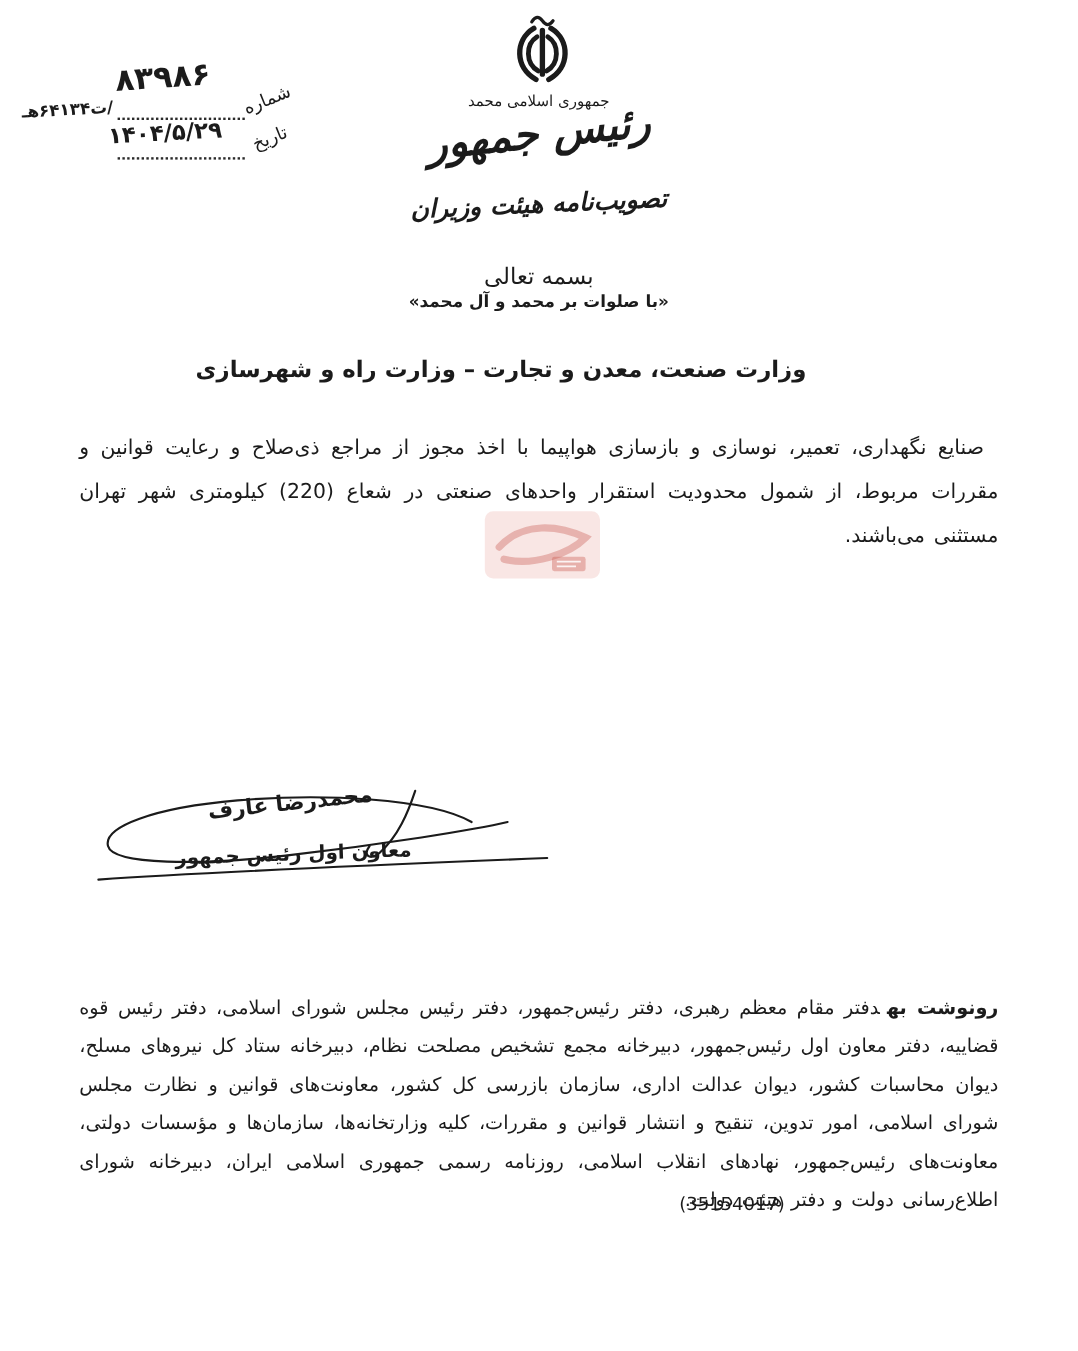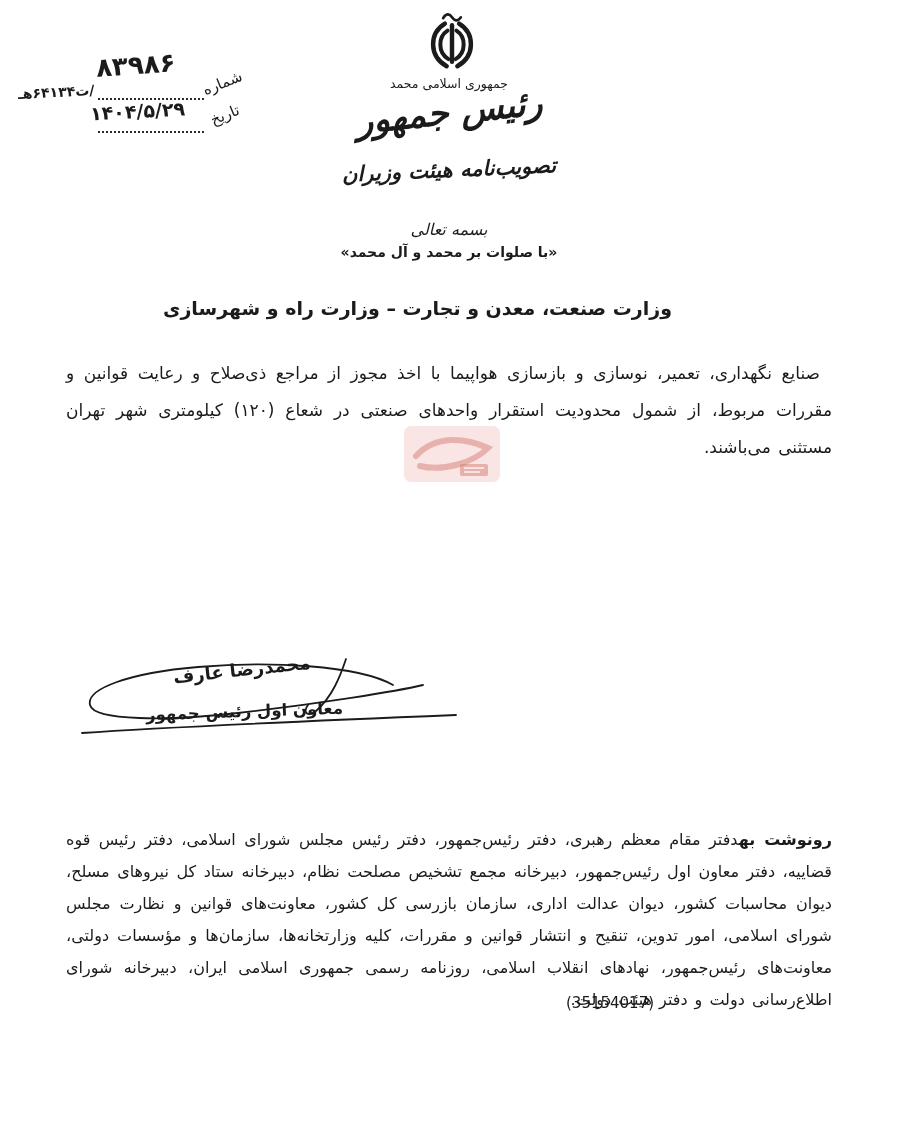--- a/index.html
+++ b/index.html
@@ -18,37 +18,37 @@
   .ref-label{font-size:15px;transform:rotate(-22deg);white-space:nowrap;}
   .label-number{left:184px;top:26px;}
   .label-date{left:192px;top:58px;}
   .ref-date{left:72px;top:52px;font-size:19px;font-weight:bold;transform:rotate(-3deg);white-space:nowrap;letter-spacing:1px;}
   
   .emblem{left:421px;top:12px;width:62px;height:64px;}
   .center-line{left:0;right:0;text-align:center;}
   .country-caption{top:76px;font-size:12.5px;letter-spacing:.5px;}
   .office-title{top:92px;font-size:35px;font-weight:bold;font-style:italic;transform:rotate(-6deg);}
   .doc-type{top:158px;font-size:21px;font-weight:bold;font-style:italic;transform:rotate(-2.5deg);}
-  .besmellah{top:220px;font-size:16px;font-style:italic;}
+  .besmellah{top:220px;font-size:19px;}
   .salawat{top:244px;font-size:14px;font-weight:bold;}
   .addressee{left:60px;width:715px;top:297px;text-align:center;font-size:19px;font-weight:bold;}
   
   .watermark{left:404px;top:426px;width:96px;height:56px;background:rgba(231,160,150,.26);border-radius:7px;z-index:0;}
   .body-text{left:66px;right:66px;top:355px;z-index:1;}
   .body-text p{margin:0;font-size:17px;line-height:37px;text-align:justify;text-indent:12px;word-spacing:2px;}
   .body-text p + p{margin-top:9px;}
   
   .signature{left:78px;top:655px;width:385px;height:95px;}
   .sig-svg{position:absolute;left:0;top:0;}
   .sig-name{left:95px;top:4px;font-size:18px;font-weight:bold;transform:rotate(-6deg);white-space:nowrap;}
   .sig-title{left:68px;top:47px;font-size:16.5px;font-weight:bold;transform:rotate(-2deg);white-space:nowrap;}
   
   .footer-cc{left:66px;right:66px;top:824px;}
   .footer-cc p{margin:0;font-size:16px;line-height:32px;text-align:justify;word-spacing:2px;}
-  .cc-label{font-weight:bold;}
+  .cc-label{font-weight:bold;margin-left:6px;}
   .ref-number{left:566px;top:994px;font-size:15px;direction:ltr;white-space:nowrap;}
   svg{display:block;}
 </style>
 </head>
 <body>
 
 <div class="page">
 
   <div class="abs ref-block">
     <div class="abs ref-num">۸۳۹۸۶</div>
@@ -82,21 +82,21 @@
   <div class="abs watermark">
     <svg width="96" height="56" viewBox="0 0 96 56">
       <path d="M12,30 C32,8 62,12 84,22 C70,36 40,46 16,40" stroke="rgba(190,60,50,0.30)" stroke-width="6" fill="none" stroke-linecap="round"></path>
       <rect x="56" y="38" width="28" height="12" rx="2" fill="rgba(205,95,85,0.40)"></rect>
       <line x1="60" y1="42" x2="80" y2="42" stroke="rgba(255,255,255,0.85)" stroke-width="1.5"></line>
       <line x1="60" y1="46" x2="76" y2="46" stroke="rgba(255,255,255,0.85)" stroke-width="1.5"></line>
     </svg>
   </div>
 
   <div class="abs body-text">
-    <p>صنایع نگهداری، تعمیر، نوسازی و بازسازی هواپیما با اخذ مجوز از مراجع ذی‌صلاح و رعایت قوانین و مقررات مربوط، از شمول محدودیت استقرار واحدهای صنعتی در شعاع (۱۲۰) کیلومتری شهر تهران مستثنی می‌باشند.</p>
+    <p>صنایع نگهداری، تعمیر، نوسازی و بازسازی هواپیما با اخذ مجوز از مراجع ذی‌صلاح و رعایت قوانین و مقررات مربوط، از شمول محدودیت استقرار واحدهای صنعتی در شعاع (220) کیلومتری شهر تهران مستثنی می‌باشند.</p>
   </div>
 
   <div class="abs signature">
     <svg class="sig-svg" width="385" height="95" viewBox="0 0 385 95" fill="none" stroke="#1b1b1b" stroke-width="1.8" stroke-linecap="round">
       <path d="M315,30 C280,10 190,6 120,12 C50,18 8,34 12,50 C16,66 90,66 160,58 C240,49 320,36 345,30"></path>
       <path d="M4,78 C90,72 230,66 378,60"></path>
       <path d="M268,4 C262,22 254,42 238,56 C230,62 224,58 230,50"></path>
     </svg>
     <div class="abs sig-name">محمدرضا عارف</div>
     <div class="abs sig-title">معاون اول رئیس جمهور</div>

